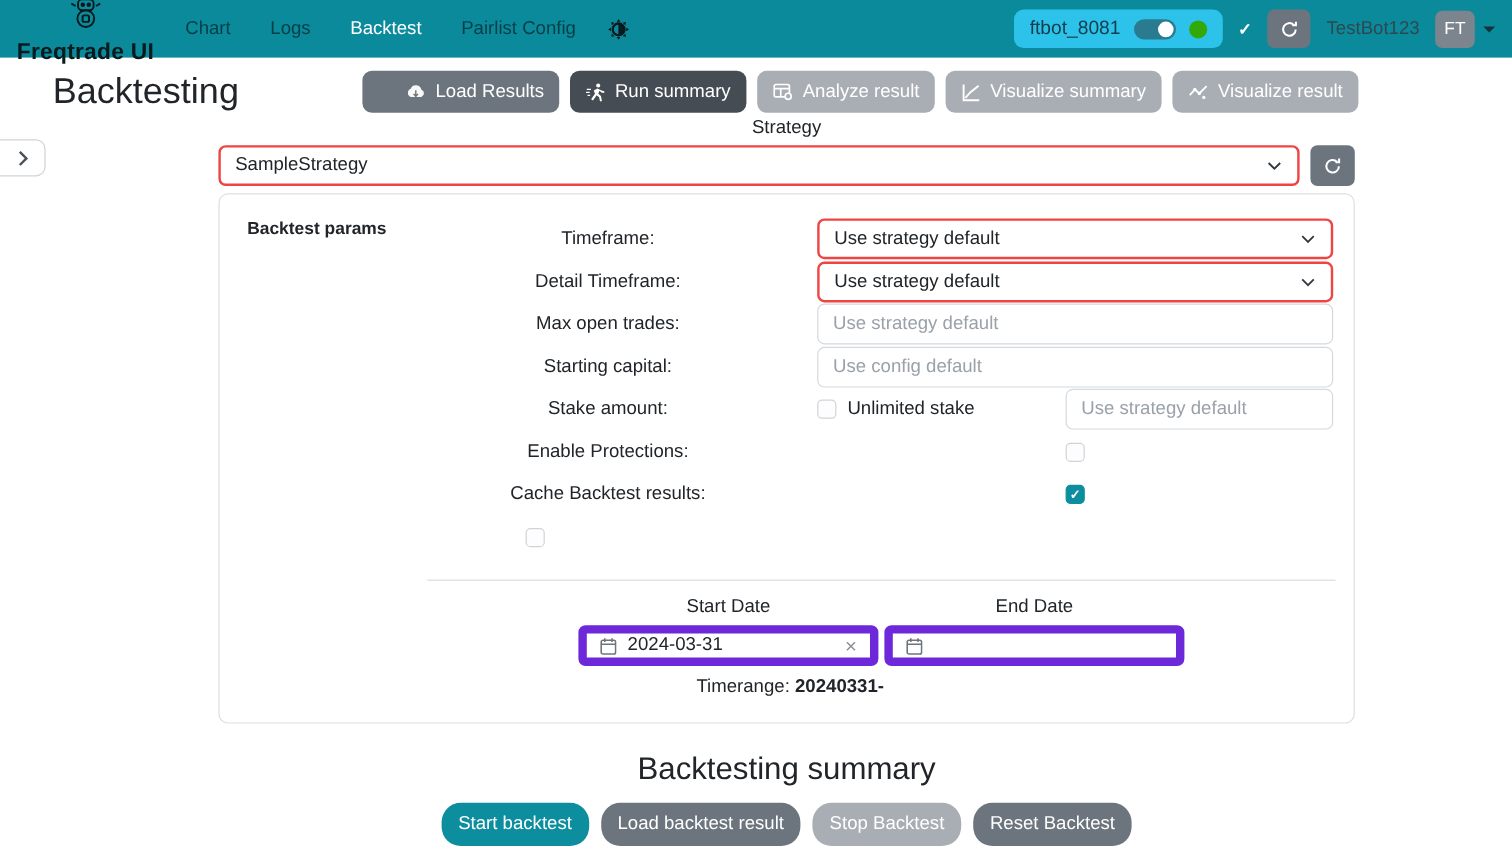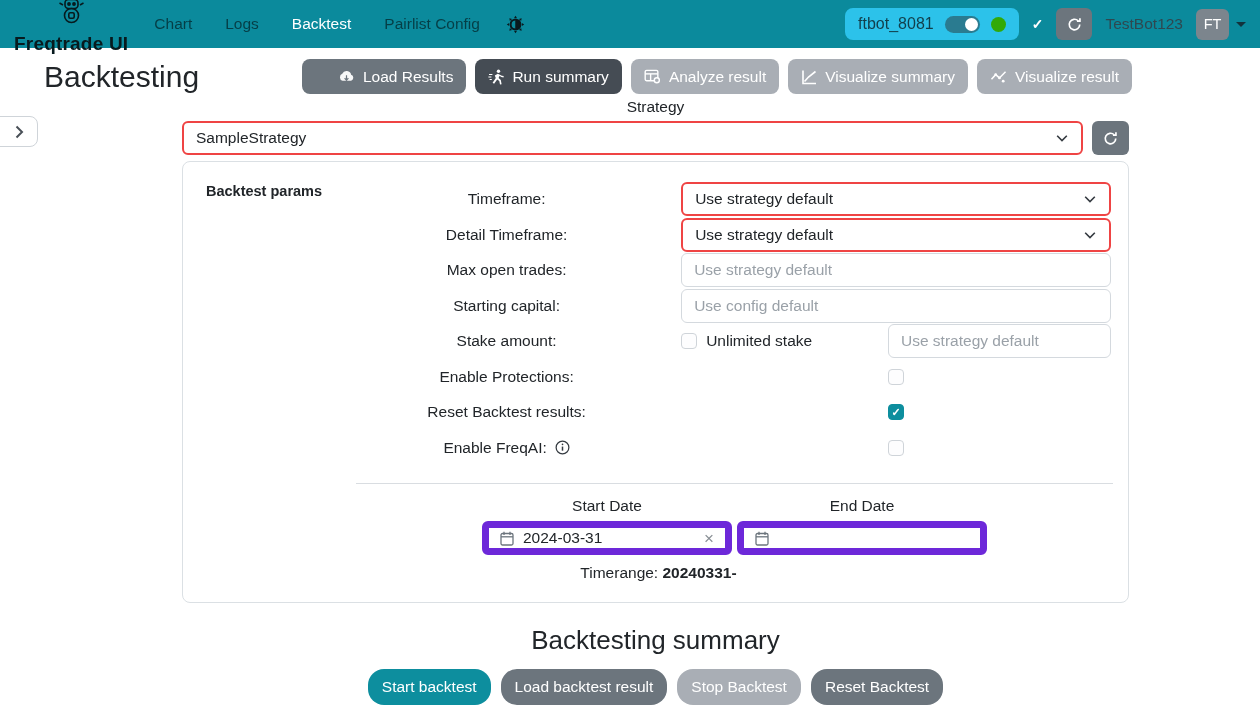--- a/index.html
+++ b/index.html
@@ -329,37 +329,27 @@
       </div>
 
       <div class="prow">
         <div class="plabel">Enable Protections:</div>
         <div class="pctrl center">
           <span class="cb"></span>
         </div>
       </div>
 
       <div class="prow">
-        <div class="plabel">Reset Backtest results:</div>
+        <div class="plabel">Cache Backtest results:</div>
         <div class="pctrl center">
           <span class="cb checked"></span>
         </div>
       </div>
 
       <div class="prow">
-        <div class="plabel">
-          <span>Enable FreqAI:</span>
-          <span class="info-icon">
-            <svg width="15" height="15" viewBox="0 0 16 16" fill="none" stroke="currentColor" stroke-width="1.3">
-              <circle cx="8" cy="8" r="6.8"></circle>
-              <line x1="8" y1="7" x2="8" y2="11.4" stroke-width="1.6"></line>
-              <circle cx="8" cy="4.6" r="0.9" fill="currentColor" stroke="none"></circle>
-            </svg>
-          </span>
-        </div>
         <div class="pctrl center">
           <span class="cb"></span>
         </div>
       </div>
     </div>
 
     <hr class="divider">
 
     <div class="dates">
       <div class="date-col">

